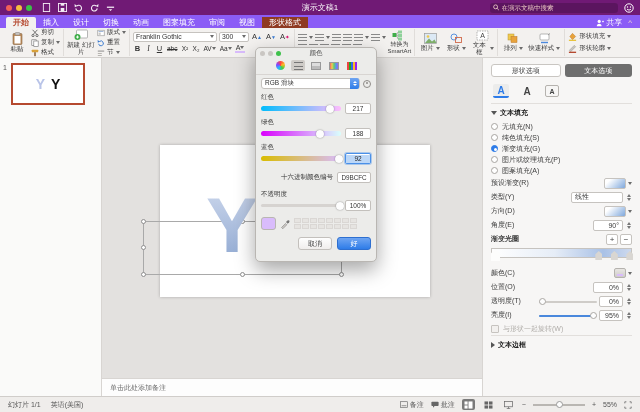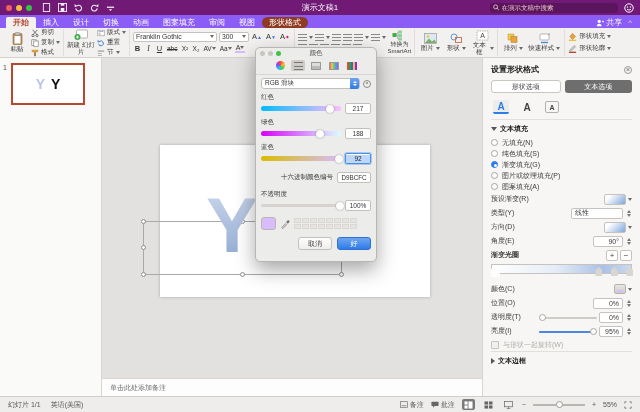--- a/index.html
+++ b/index.html
@@ -16,21 +16,21 @@
   .tb-title { position:absolute; left:0; right:0; text-align:center; color:#fff; font-size:8px; pointer-events:none; }
   .tb-right { margin-left:auto; display:flex; align-items:center; gap:6px; }
   .searchbox { width:128px; height:10px; background:rgba(0,0,0,.18); border-radius:3px; display:flex; align-items:center; padding:0 3px; gap:2px; }
   .searchbox input { background:transparent; border:none; outline:none; color:#f3d9d2; font-size:6.5px; width:100%; font-family:"Liberation Sans",sans-serif;}
   .searchbox input::placeholder { color:#f0cfc7; }
 
   
   .tabrow { height:13px; background:#8b5cf6; display:flex; align-items:flex-end; padding-left:6px; }
   .tab { color:#ffffff; font-size:8px; padding:0 7px; display:flex; align-items:center; cursor:default; }
   .tab.active { background:#f3f1ef; color:#b5492f; border-radius:2px 2px 0 0; font-weight:bold; }
-  .tab.contextual { background:#8f3a22; color:#fff;border-radius:6px; }
+  .tab.contextual { background:#8f3a22; color:#fff; }
   .tabrow-right { margin-left:auto; display:flex; align-items:center; gap:6px; padding-right:8px; color:#fff; }
   .share { display:flex; align-items:center; gap:2px; font-size:8px; }
   .chev-up { color:#f0d6cf; font-size:8px; }
 
   
   .ribbon { height:30px; background:#f3f1ef; border-bottom:1px solid #d4d1ce; display:flex; align-items:stretch; padding:1px 2px; }
   .rgroup { display:flex; align-items:center; padding:0 3px; border-right:1px solid #e0ddda; gap:2px; }
   .bigbtn { display:flex; flex-direction:column; align-items:center; justify-content:center; width:24px; gap:1px; }
   .bigbtn .lbl { font-size:6.5px; color:#3c3c3c; line-height:1.05; text-align:center; }
   .stack { display:flex; flex-direction:column; justify-content:center; gap:1px; }
@@ -511,24 +511,20 @@
       <span class="handle h-bc"></span>
       <span class="handle h-tr"></span>
       <span class="handle h-br"></span>
     </div>
     <div class="notes">
       <span>单击此处添加备注</span>
     </div>
   </div>
 
   <div class="panel">
-    <div class="p-head">
-      <span class="p-title">设置形状格式</span>
-      <span class="p-close"></span>
-    </div>
     <div class="p-tabs">
       <div class="p-tab shape">形状选项</div>
       <div class="p-tab text">文本选项</div>
     </div>
     <div class="p-icons">
       <span class="pi sel">A</span>
       <span class="pi">A</span>
       <span class="pi boxed">A</span>
     </div>
     <div class="p-sect">

